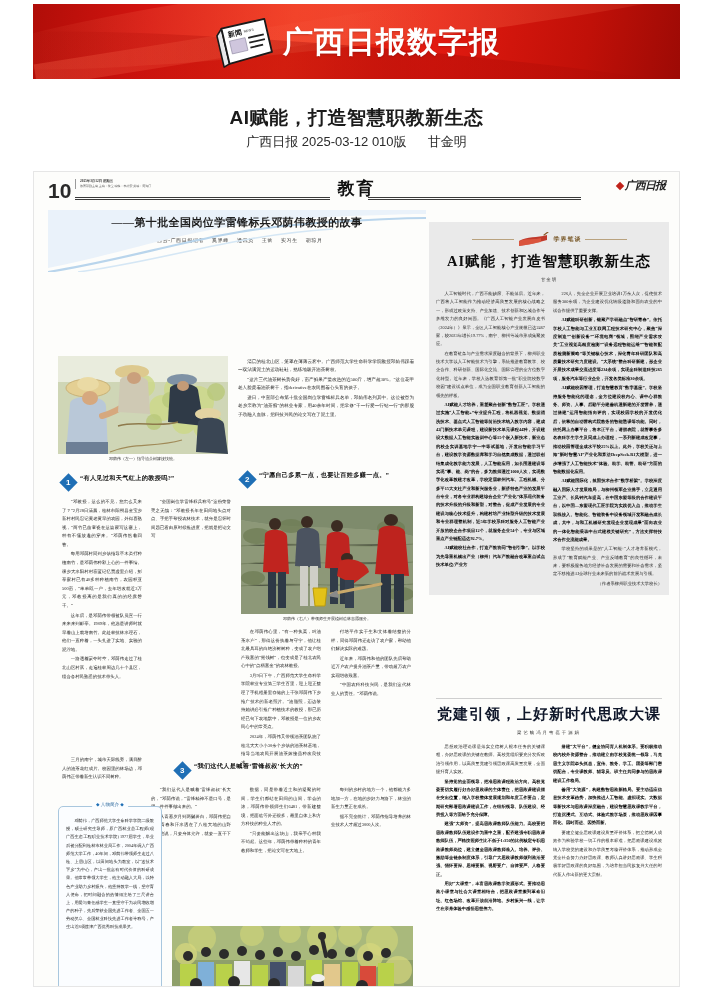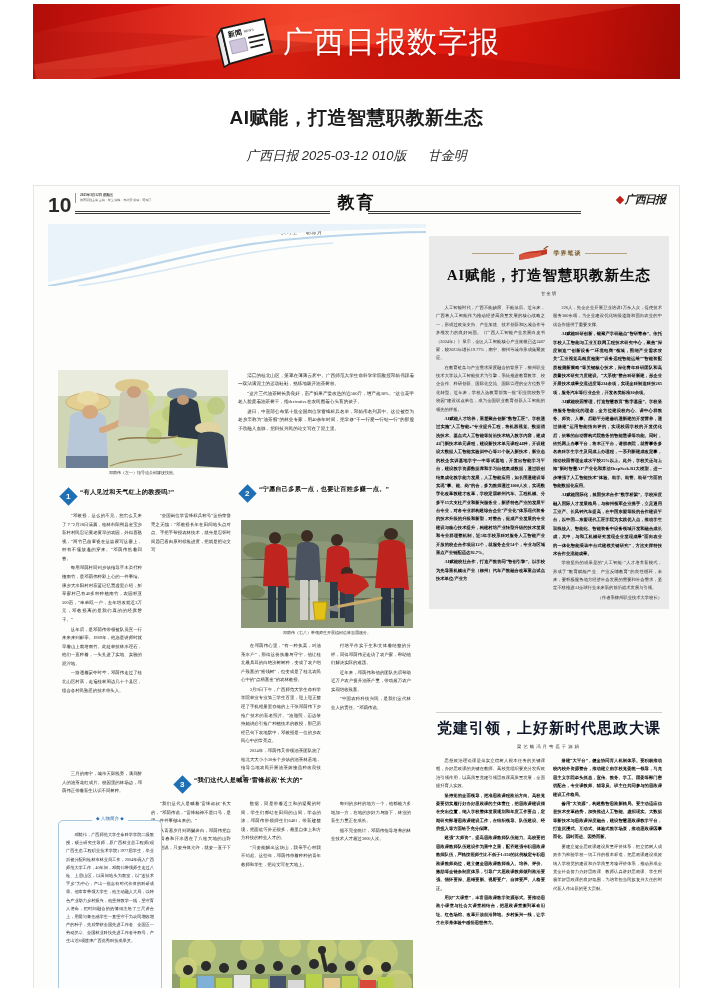--- a/index.html
+++ b/index.html
@@ -42,35 +42,35 @@
     transform: rotate(-9deg);
   }
   .banner-inner {
     position: relative; z-index: 3;
     display: flex; align-items: center; gap: 8px;
   }
   .news-icon { width: 62px; height: 52px; position: relative; flex: 0 0 auto; }
   .banner-title {
     color: #fff;
     font-size: 30px;
-    font-weight: 400;
+    font-weight: 700;
     letter-spacing: 1px;
     line-height: 1;
     text-shadow: 0 1px 2px rgba(0,0,0,.18);
     white-space: nowrap;
   }
 
   
   .doc-head { text-align: center; padding: 26px 0 0 0; }
   .doc-title {
     font-size: 19px; font-weight: 700; color: #1b1b1b;
     letter-spacing: .5px;
   }
   .doc-meta {
-    margin-top: 16px; font-size: 13px; color: #2b2b2b; font-style: italic;
+    margin-top: 2px; font-size: 13px; color: #2b2b2b;
   }
   .doc-meta .sp { display: inline-block; width: 14px; }
 
   
   .sheet {
     position: relative;
     margin: 20px 33px 0 33px;
     height: 816px;
     background: #fdfdfb;
     border: 1px solid #e6e6e6;
@@ -282,20 +282,21 @@
     <div class="col-left">
 
       <div class="blue-wave">
         <svg viewBox="0 0 378 62" width="378" height="62" preserveAspectRatio="none">
           <path d="M0 58 C 90 40, 150 14, 260 8 C 320 5, 360 4, 378 4 L378 0 L0 0 Z" fill="#eaf2fa"></path>
           <path d="M0 62 C 100 46, 160 20, 270 13 C 330 9, 365 8, 378 8" fill="none" stroke="#b9d5ec" stroke-width="2.2"></path>
           <path d="M30 62 C 120 50, 180 26, 285 19" fill="none" stroke="#d5e7f5" stroke-width="1.6"></path>
         </svg>
       </div>
 
+      <div class="lead-sub">——第十批全国岗位学雷锋标兵邓荫伟教授的故事</div>
       <div class="lead-byline"><span>广西云-广西日报记者</span><span>奚界峰</span><span>通讯员</span><span>王蕾</span><span>实习生</span><span>胡琼月</span></div>
 
       <div class="photo photo1">
         <svg viewBox="0 0 170 98" width="170" height="98" preserveAspectRatio="none">
           <rect width="170" height="98" fill="#dfe2cf"></rect>
           <rect y="0" width="170" height="30" fill="#e9ecdd"></rect>
           <rect y="26" width="170" height="72" fill="#cfd6b6"></rect>
           <g fill="#cdd98a" opacity=".85">
             <circle cx="120" cy="34" r="14"></circle>
               <circle cx="140" cy="46" r="16"></circle>

